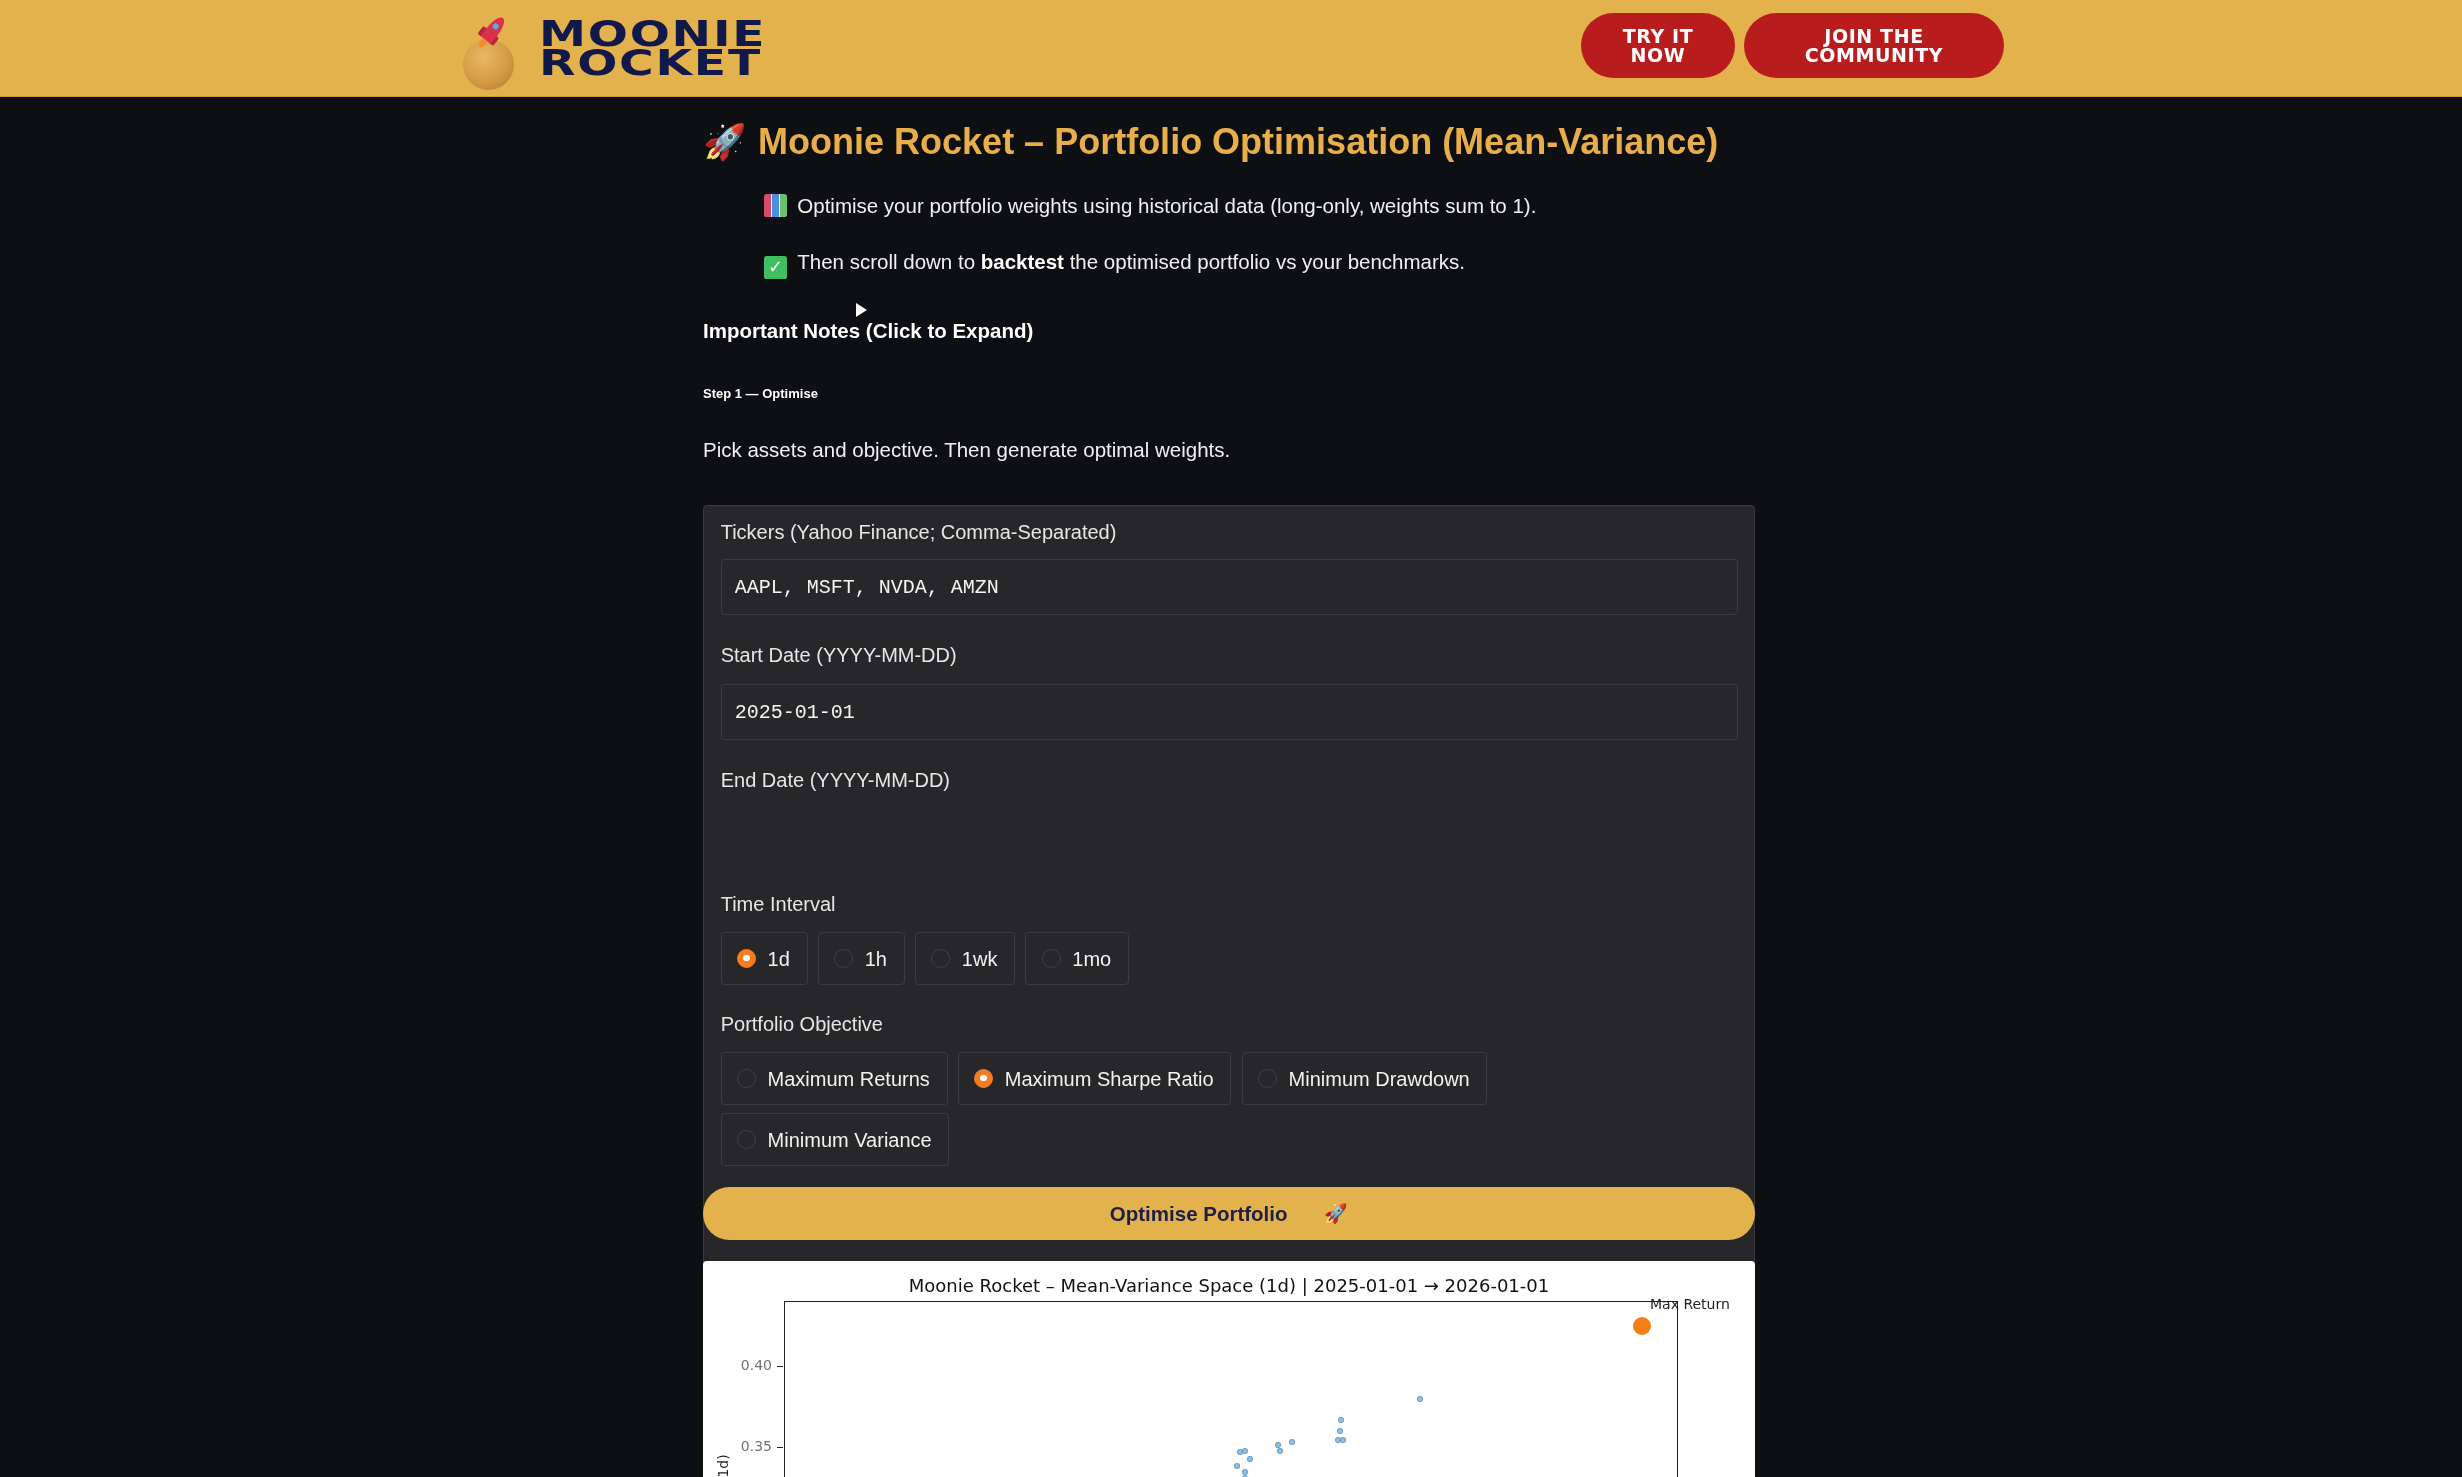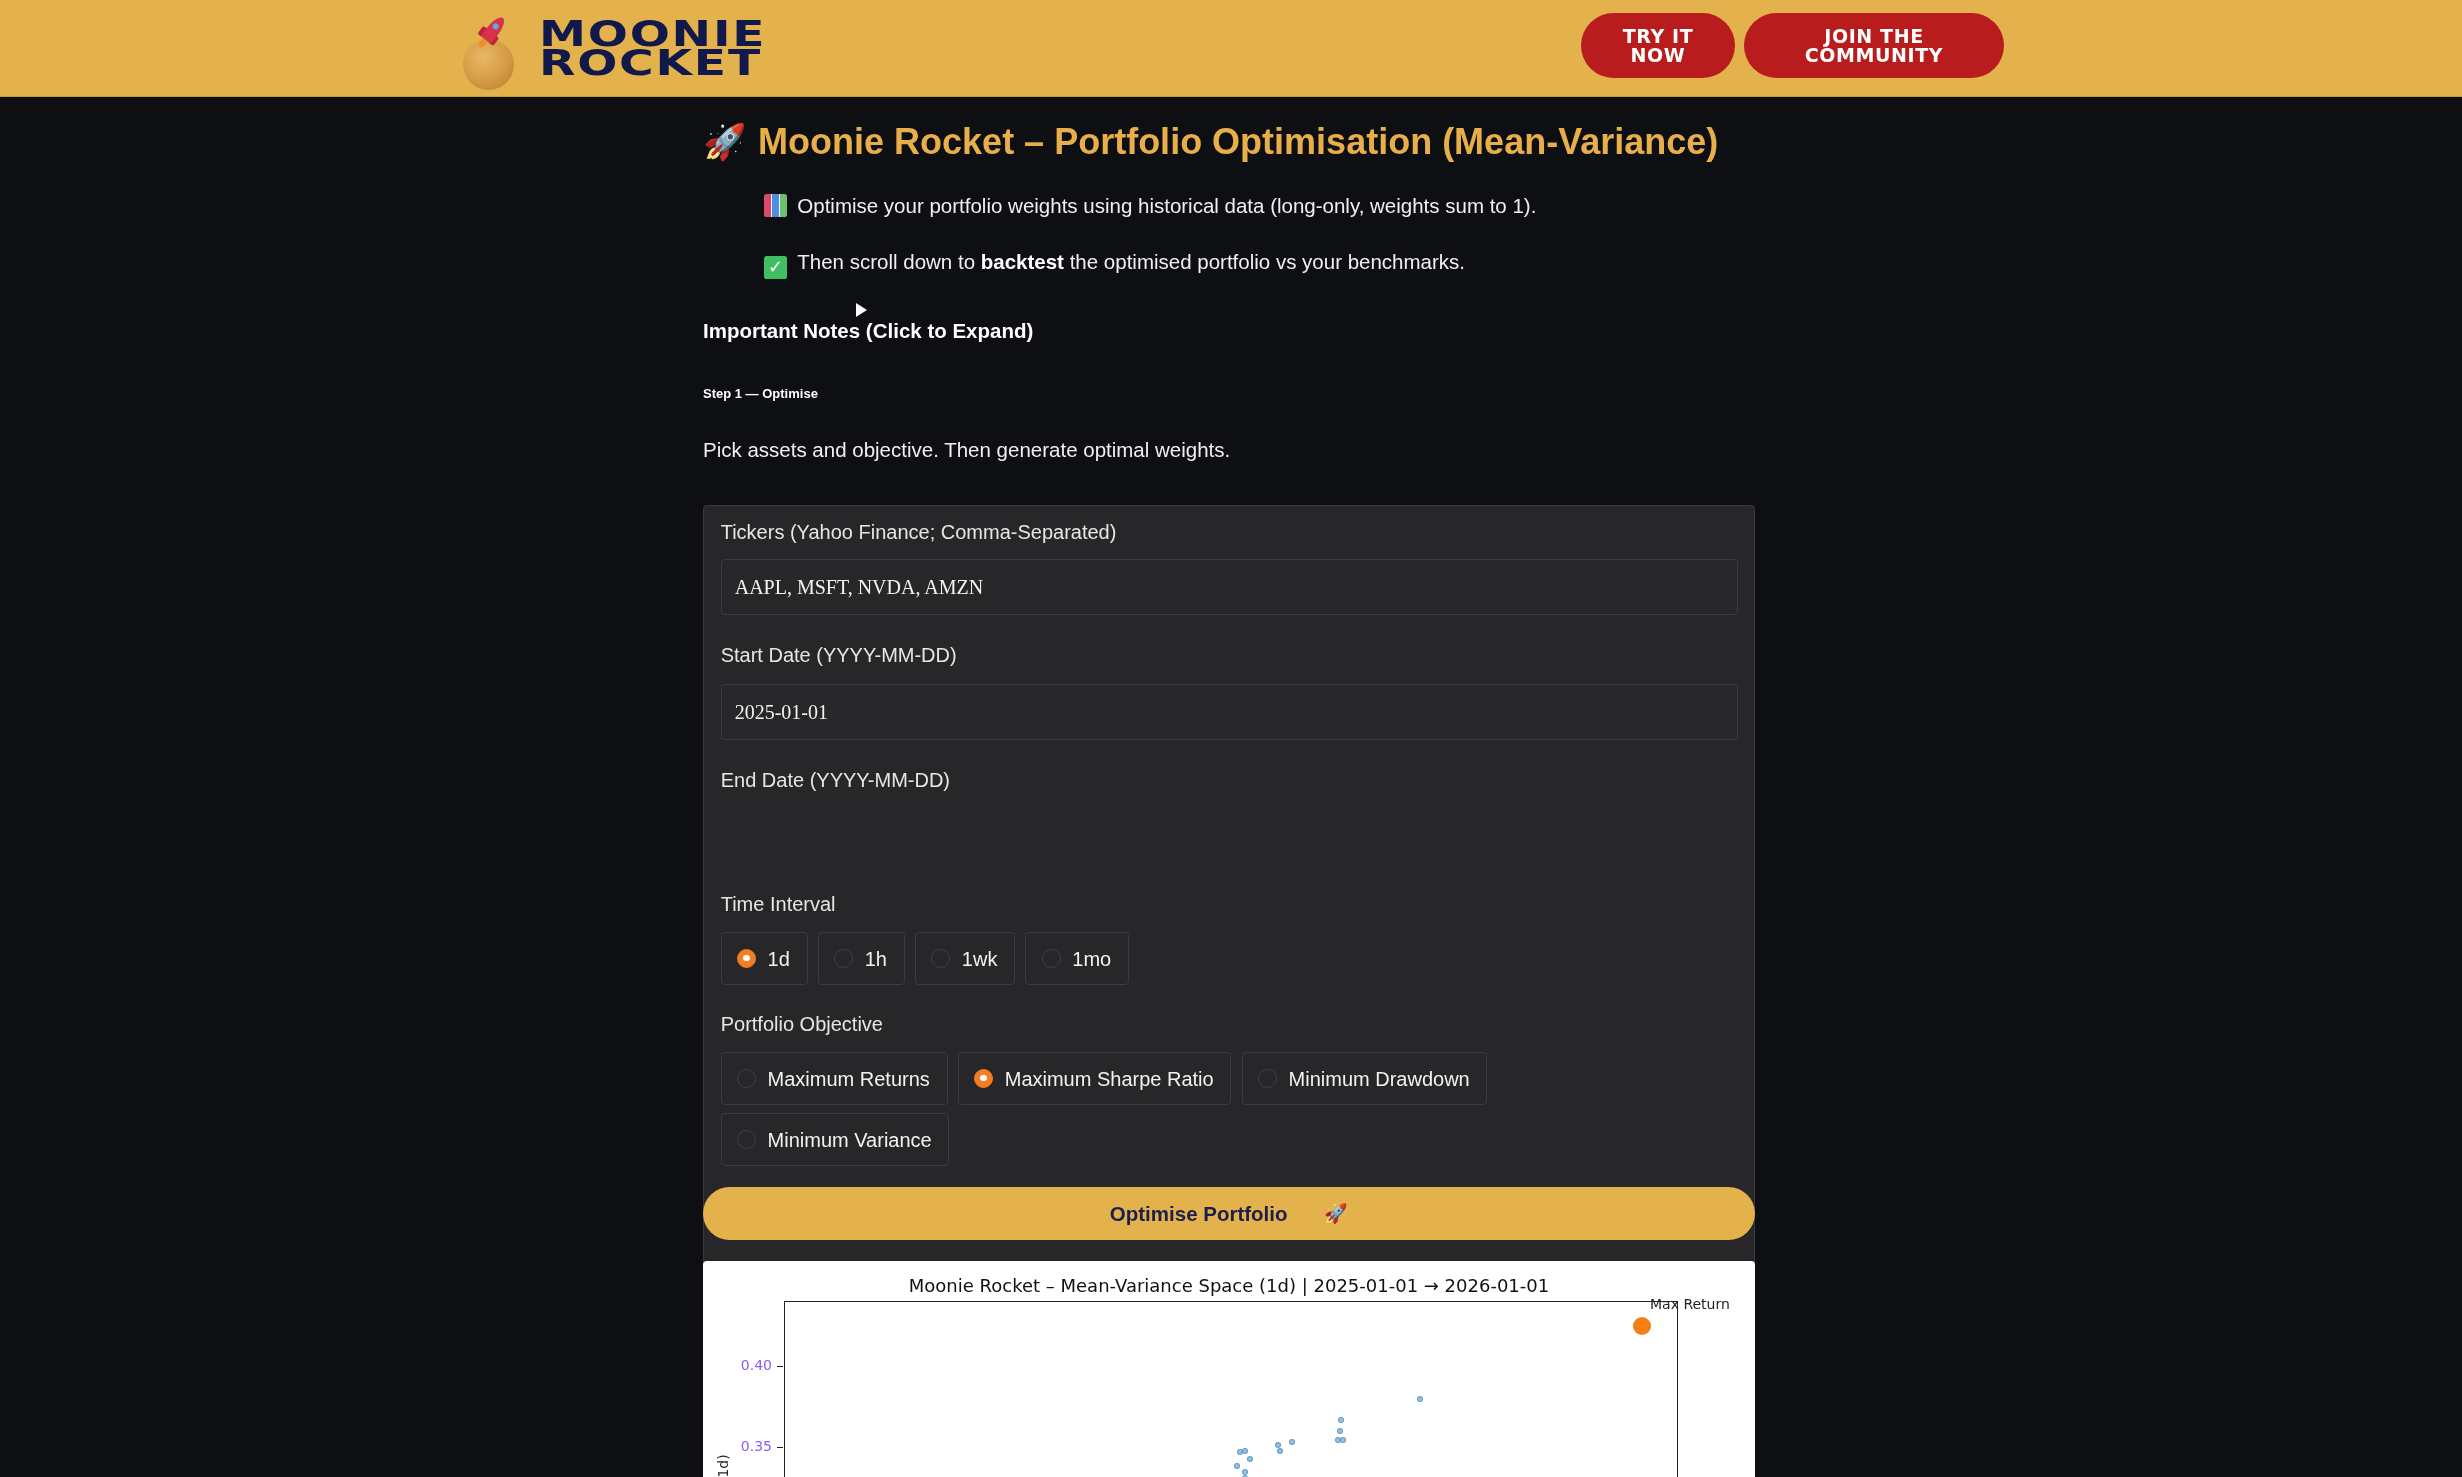--- a/index.html
+++ b/index.html
@@ -40,37 +40,37 @@
   .p2 { top: 151px; }
   .p2 b { font-weight: bold; color: #fff; }
   .notes { position: absolute; left: 0; top: 206px; font-size: 20.5px; font-weight: bold; line-height: 28px; color: #fff; display: flex; align-items: center; cursor: pointer; flex-direction: column; }
   .tri { width: 0; height: 0; border-top: 7px solid transparent; border-bottom: 7px solid transparent; border-left: 11.5px solid #fff; margin-right: 15.4px; margin-left: 1.3px; }
   .step { position: absolute; left: 0; top: 283px; font-size: 13px; font-weight: bold; line-height: 28px; color: #fff; }
   .pick { position: absolute; left: 0; top: 339px; font-size: 20.5px; line-height: 28px; color: #f0f0f0; }
 
   .panel { position: absolute; left: 0; top: 408px; width: 1052px; height: 773px; background: #27272a; border: 1.3px solid #3a3a3e; border-radius: 3.8px; }
   .lbl { position: absolute; left: 16.7px; font-size: 20px; line-height: 26px; color: #e6e6e6; }
   .inp { position: absolute; left: 16.7px; width: 1017px; height: 56px; background: #27272a; border: 1.3px solid #3b3b40; border-radius: 3.8px;
-         color: #f4f4f4; font-size: 20px; padding-left: 13px; font-family: Liberation Serif, serif; outline: none; }
+         color: #f4f4f4; font-size: 20px; padding-left: 13px; font-family: Liberation Mono, monospace; outline: none; }
 
   .radio-row { position: absolute; left: 16.7px; display: flex; gap: 10.3px; }
   .radio { height: 53px; border: 1.3px solid #3b3b40; border-radius: 3.8px; display: flex; align-items: center; padding: 0 16.7px 0 15.4px; cursor: pointer; background: #27272a; }
   .dot { width: 19px; height: 19px; border-radius: 50%; border: 1.3px solid #3f3f45; margin-right: 11.5px; flex: none; background: #27272a; }
   .dot.on { background: #f57c20; border-color: #f57c20; position: relative; }
   .dot.on::after { content: ""; position: absolute; left: 5.1px; top: 5.1px; width: 6.4px; height: 6.4px; border-radius: 50%; background: #fff; }
   .radio span.t { font-size: 20px; color: #f2f2f2; line-height: 26px; }
 
   .go-btn { position: absolute; left: 0; top: 1090px; width: 1052px; height: 53px; background: #e4b24c; border-radius: 27px;
             color: #1b1f4a; font-size: 20.5px; font-weight: bold; display: flex; align-items: center; justify-content: center; cursor: pointer; gap: 28px; }
   .go-btn .emoji { margin-left: 9px; font-size: 19px; }
 
   .chart-card { position: absolute; left: 0; top: 1164px; width: 1052px; height: 256px; background: #ffffff; border-radius: 3.8px 3.8px 0 0; }
   .chart-title { position: absolute; left: 0; width: 1052px; top: 13px; text-align: center; font-family: "DejaVu Sans", sans-serif; font-size: 18px; color: #111; line-height: 23px; }
   .plot { position: absolute; left: 81px; top: 40px; width: 894px; height: 256px; border: 1.3px solid #222; border-bottom: none; }
-  .ytick { position: absolute; font-family: "DejaVu Sans", sans-serif; font-size: 14px; color: #8b5cf6; text-align: right; width: 51px; }
+  .ytick { position: absolute; font-family: "DejaVu Sans", sans-serif; font-size: 14px; color: #737373; text-align: right; width: 51px; }
   .ytick-mark { position: absolute; width: 6.4px; height: 1.3px; background: #222; }
   .ylabel { position: absolute; left: 11.5px; top: 192px; font-family: "DejaVu Sans", sans-serif; font-size: 14px; color: #222; transform: rotate(-90deg); transform-origin: left top; white-space: nowrap; }
   .pt { position: absolute; width: 6.4px; height: 6.4px; border-radius: 50%; background: rgba(102,166,214,0.7); border: 0.6px solid rgba(70,130,180,0.6); }
   .max-pt { position: absolute; width: 18px; height: 18px; border-radius: 50%; background: #f57f17; }
   .annot { position: absolute; font-family: "DejaVu Sans", sans-serif; font-size: 14px; color: #222; white-space: nowrap; }
 </style>
 </head>
 <body>
 
 <div class="topbar">

